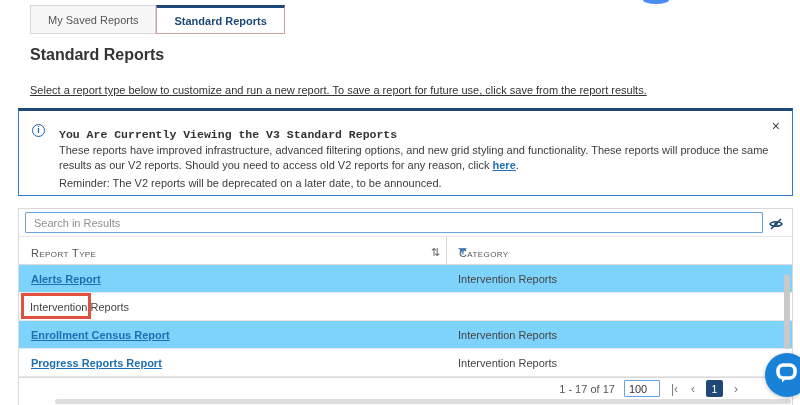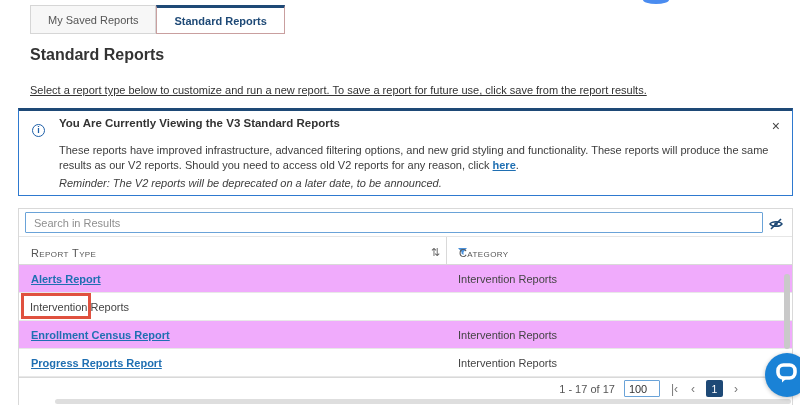--- a/index.html
+++ b/index.html
@@ -37,24 +37,24 @@
   
   .banner {
     position:absolute; left:18px; top:108px; width:775px; height:88px;
     background:#fff; border:1px solid #2e79cf; border-top:3px solid #1e4976;
   }
   .info-icon {
     position:absolute; left:13px; top:13px; width:13px; height:13px;
     border:1.5px solid #1e5fa8; border-radius:50%; color:#1e5fa8;
     font-size:9px; font-weight:bold; line-height:10px; text-align:center;
   }
-  .banner-title { position:absolute; left:40px; top:6px; font-size:11.5px; font-weight:bold; color:#333; }
+  .banner-title { position:absolute; left:40px; top:17px; font-size:11.5px; font-weight:bold; color:#333;font-family:Liberation Mono, monospace; }
   .banner-body { position:absolute; left:40px; top:32px; width:715px; font-size:11px; line-height:15px; color:#3c3c3c; }
   .banner-body a, .here-link { color:#1f6fb2; text-decoration:underline; cursor:pointer; font-weight:bold; }
-  .banner-reminder { position:absolute; left:40px; top:66px; font-size:11px; color:#3c3c3c;font-style:italic; }
+  .banner-reminder { position:absolute; left:40px; top:66px; font-size:11px; color:#3c3c3c; }
   .banner-close {
     position:absolute; right:12px; top:8px; font-size:14px; color:#444;
     cursor:pointer; line-height:14px;
   }
 
   
   .table-card {
     position:absolute; left:18px; top:208px; width:775px; height:239px;
     border:1px solid #d9d9d9; background:#fff;
   }
@@ -74,21 +74,21 @@
     position:absolute; left:12px; bottom:5px; font-size:11px; color:#555;
     font-variant:small-caps; letter-spacing:0.4px;
   }
   .sort-icon {
     position:absolute; right:6px; bottom:5px; font-size:11px; color:#666;
     font-family:"DejaVu Sans",sans-serif; cursor:pointer;
   }
   .filter-icon { position:absolute; left:11px; top:4px; width:9px; height:7px; }
 
   .grid-row { position:relative; height:28px; border-bottom:1px solid #e8e8e8; display:flex; }
-  .grid-row.striped { background:#f0abfc; }
+  .grid-row.striped { background:#7dd3fc; }
   .cell1 { width:428px; display:flex; align-items:center; padding-left:12px; }
   .cell2 { flex:1; display:flex; align-items:center; padding-left:11px; font-size:11px; color:#444; }
   .report-link { font-size:11px; font-weight:bold; color:#1f6fb2; text-decoration:underline; cursor:pointer; }
 
   
   .pagination-row {
     position:relative; height:22px; border-top:1px solid #d9d9d9; background:#fff;
     display:flex; align-items:center; justify-content:flex-end; gap:9px;
     padding-right:52px; font-size:11px; color:#555;
   }

